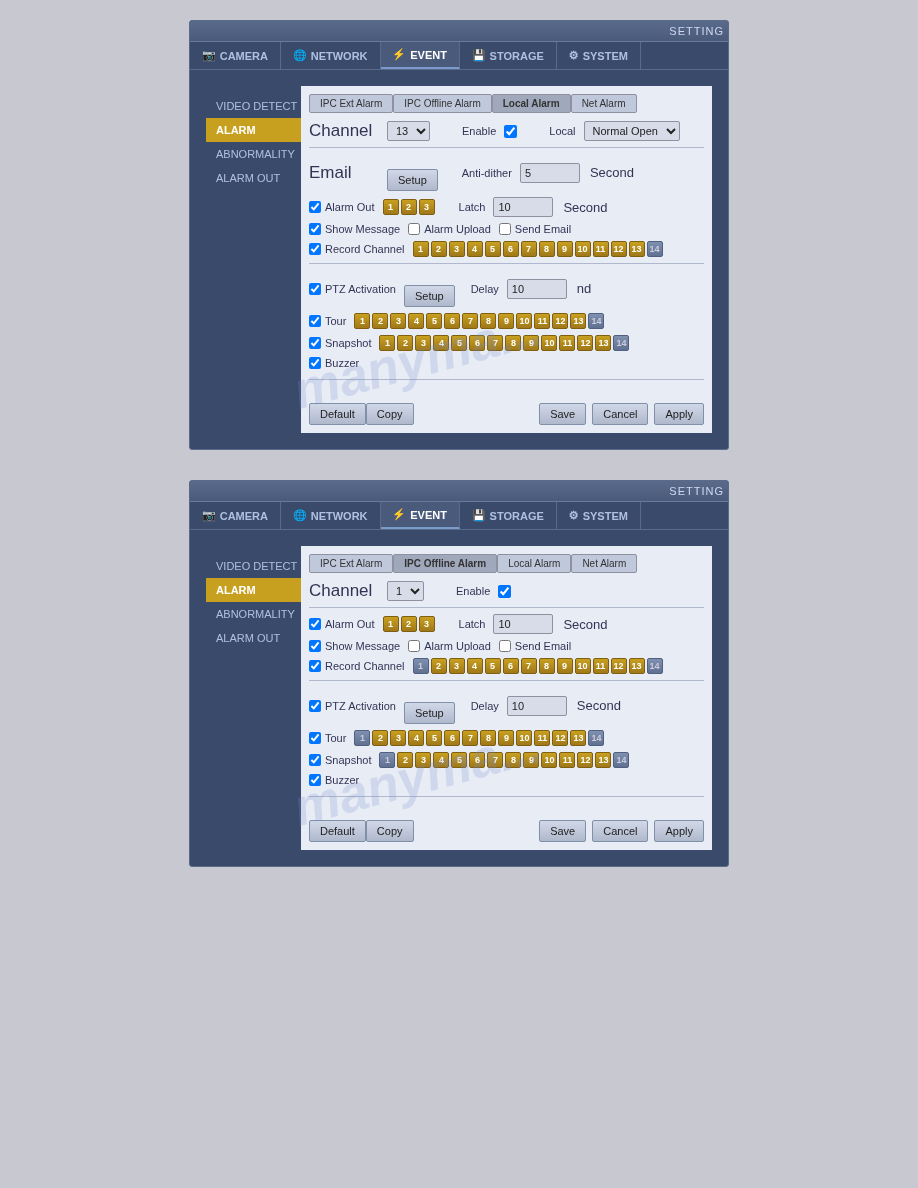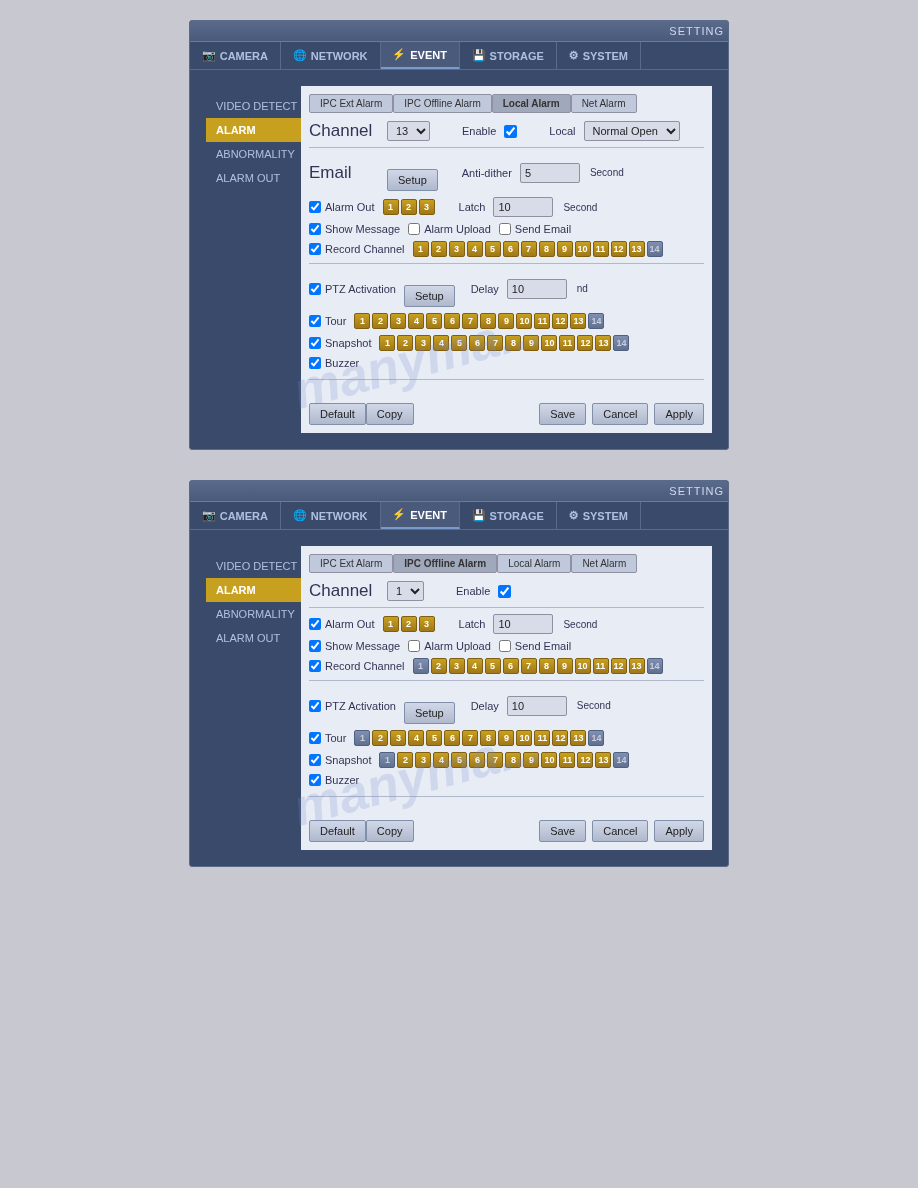--- a/index.html
+++ b/index.html
@@ -218,21 +218,21 @@
     }
 
     .footer-right {
       margin-left: auto;
       display: flex;
       gap: 6px;
       justify-content: space-between;
     }
 
     .second-label {
-      font-size: 10px;
+      font-size: 13px;
       color: #335;
       margin-left: 2px;
     }
 
     .panel-wrapper {
       position: relative;
       overflow: hidden;
     }
 
     .watermark-text {

